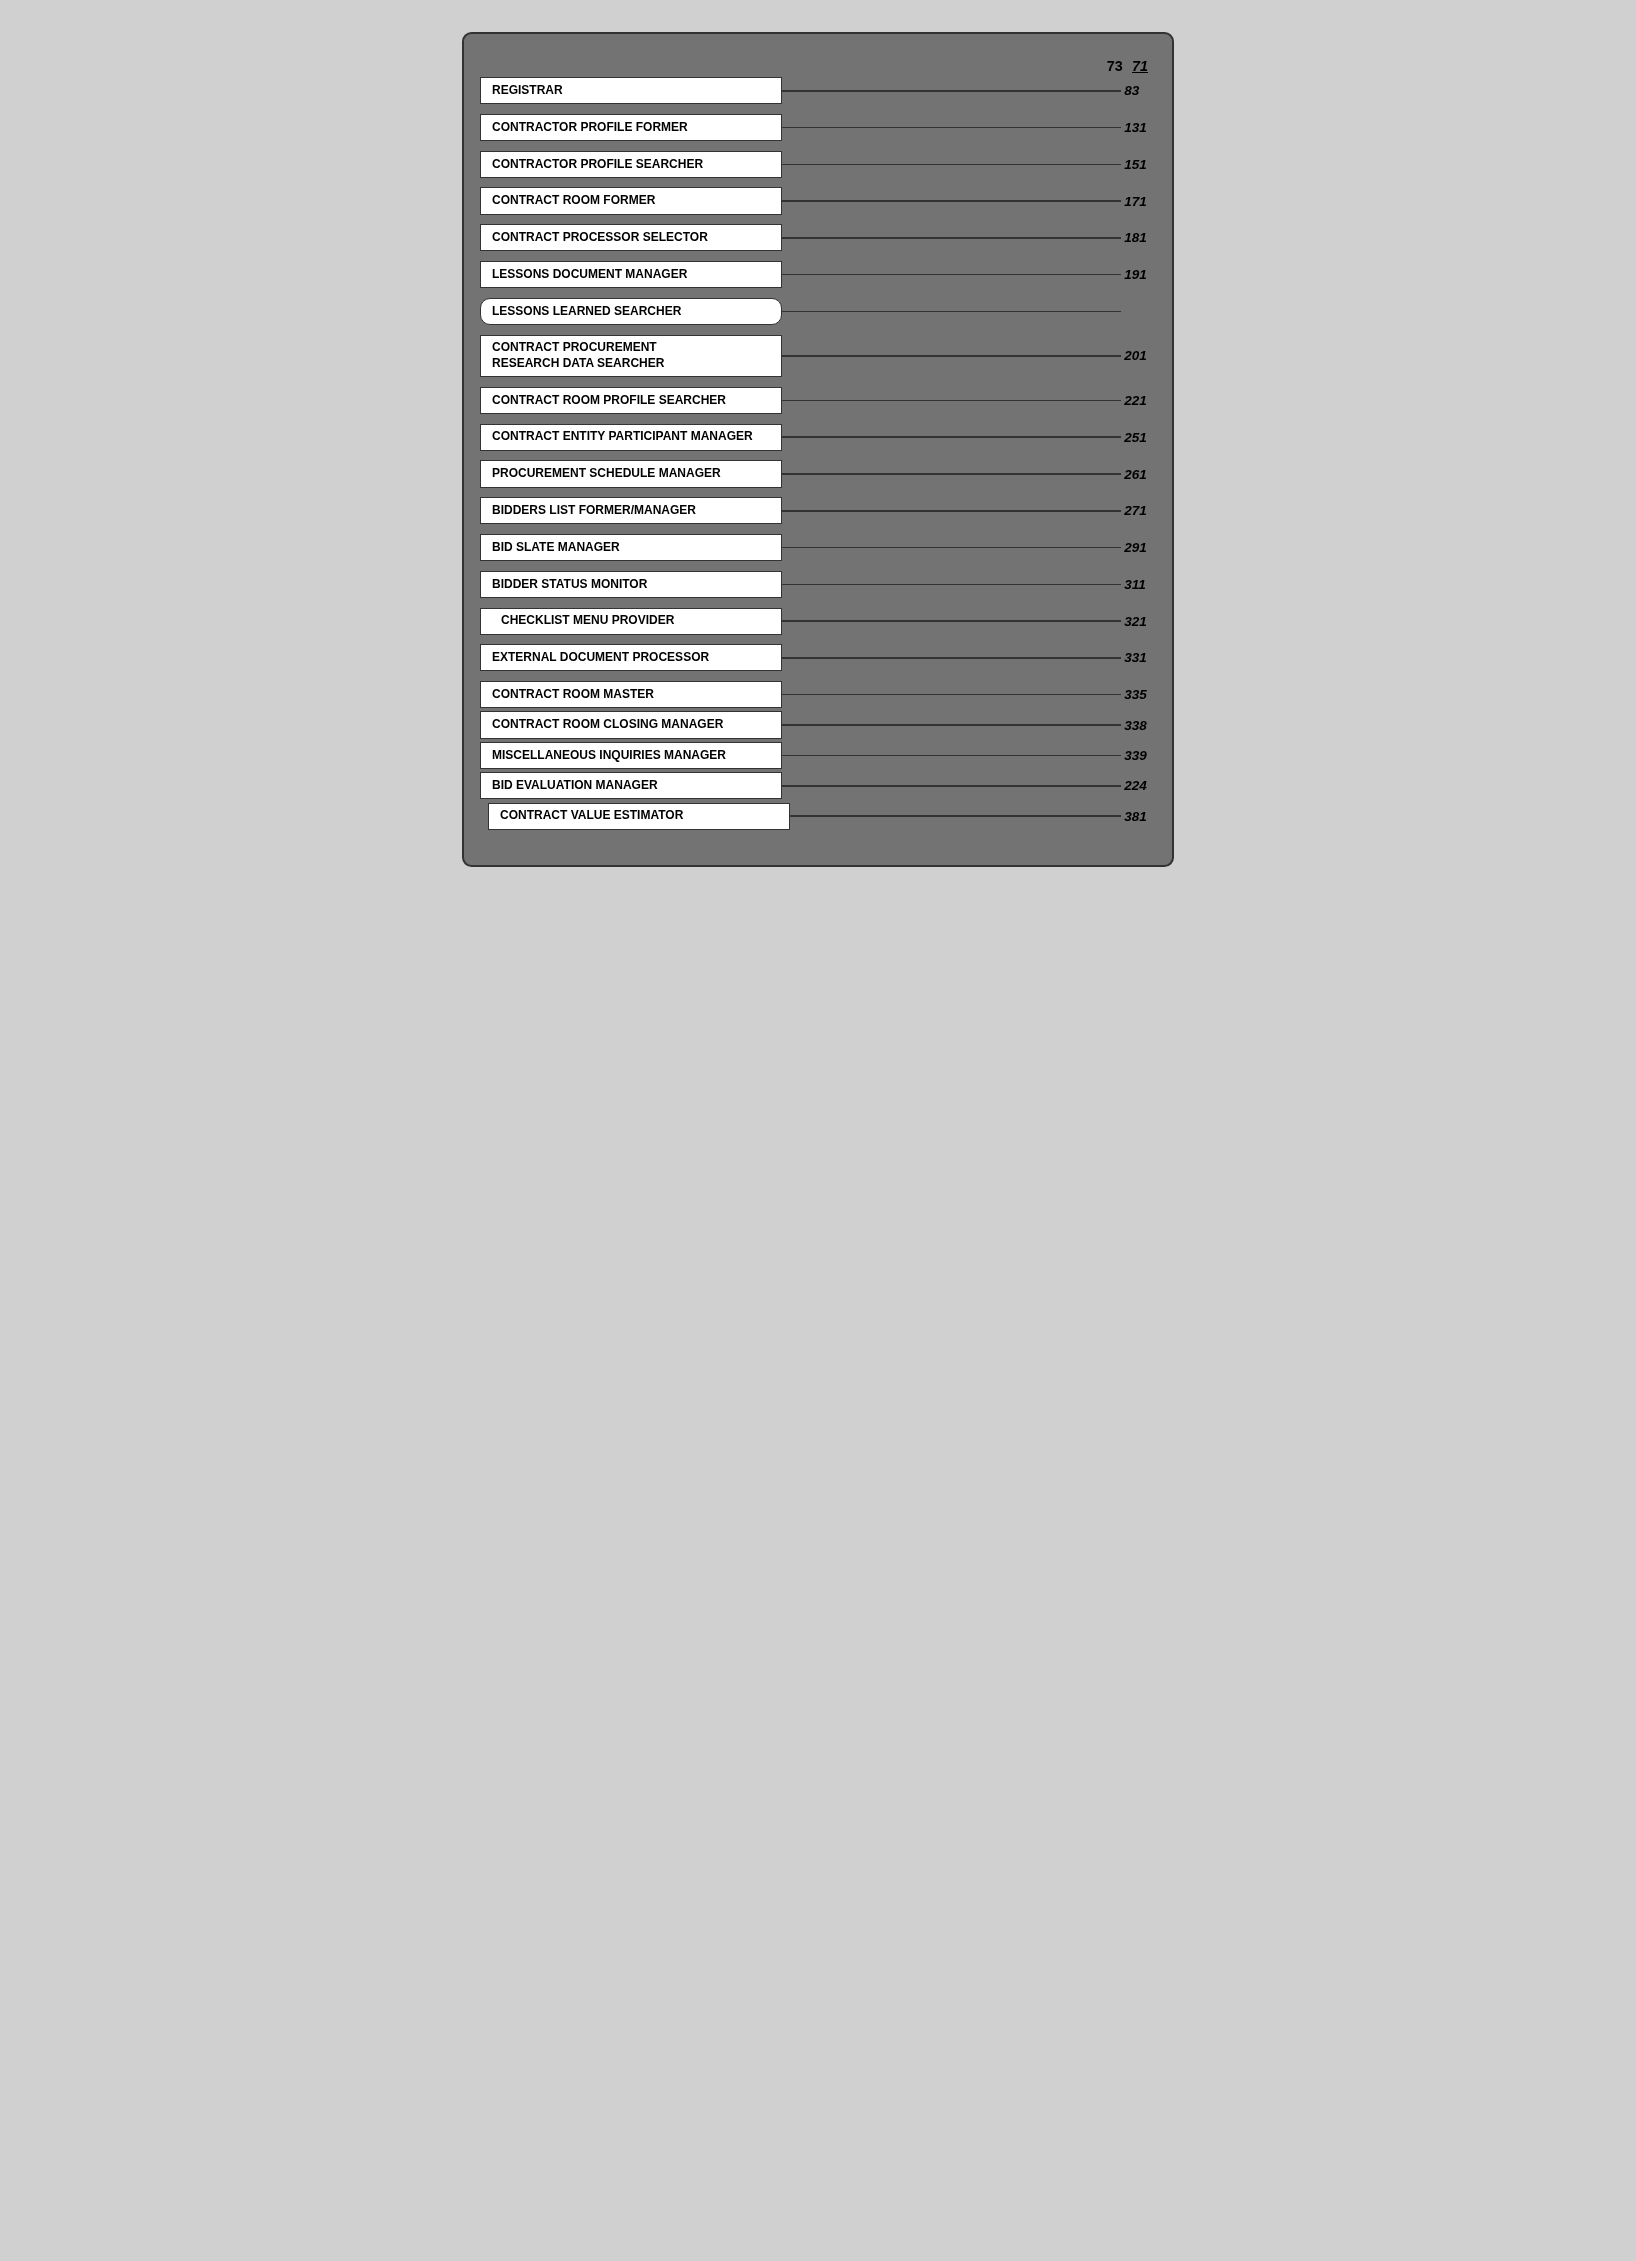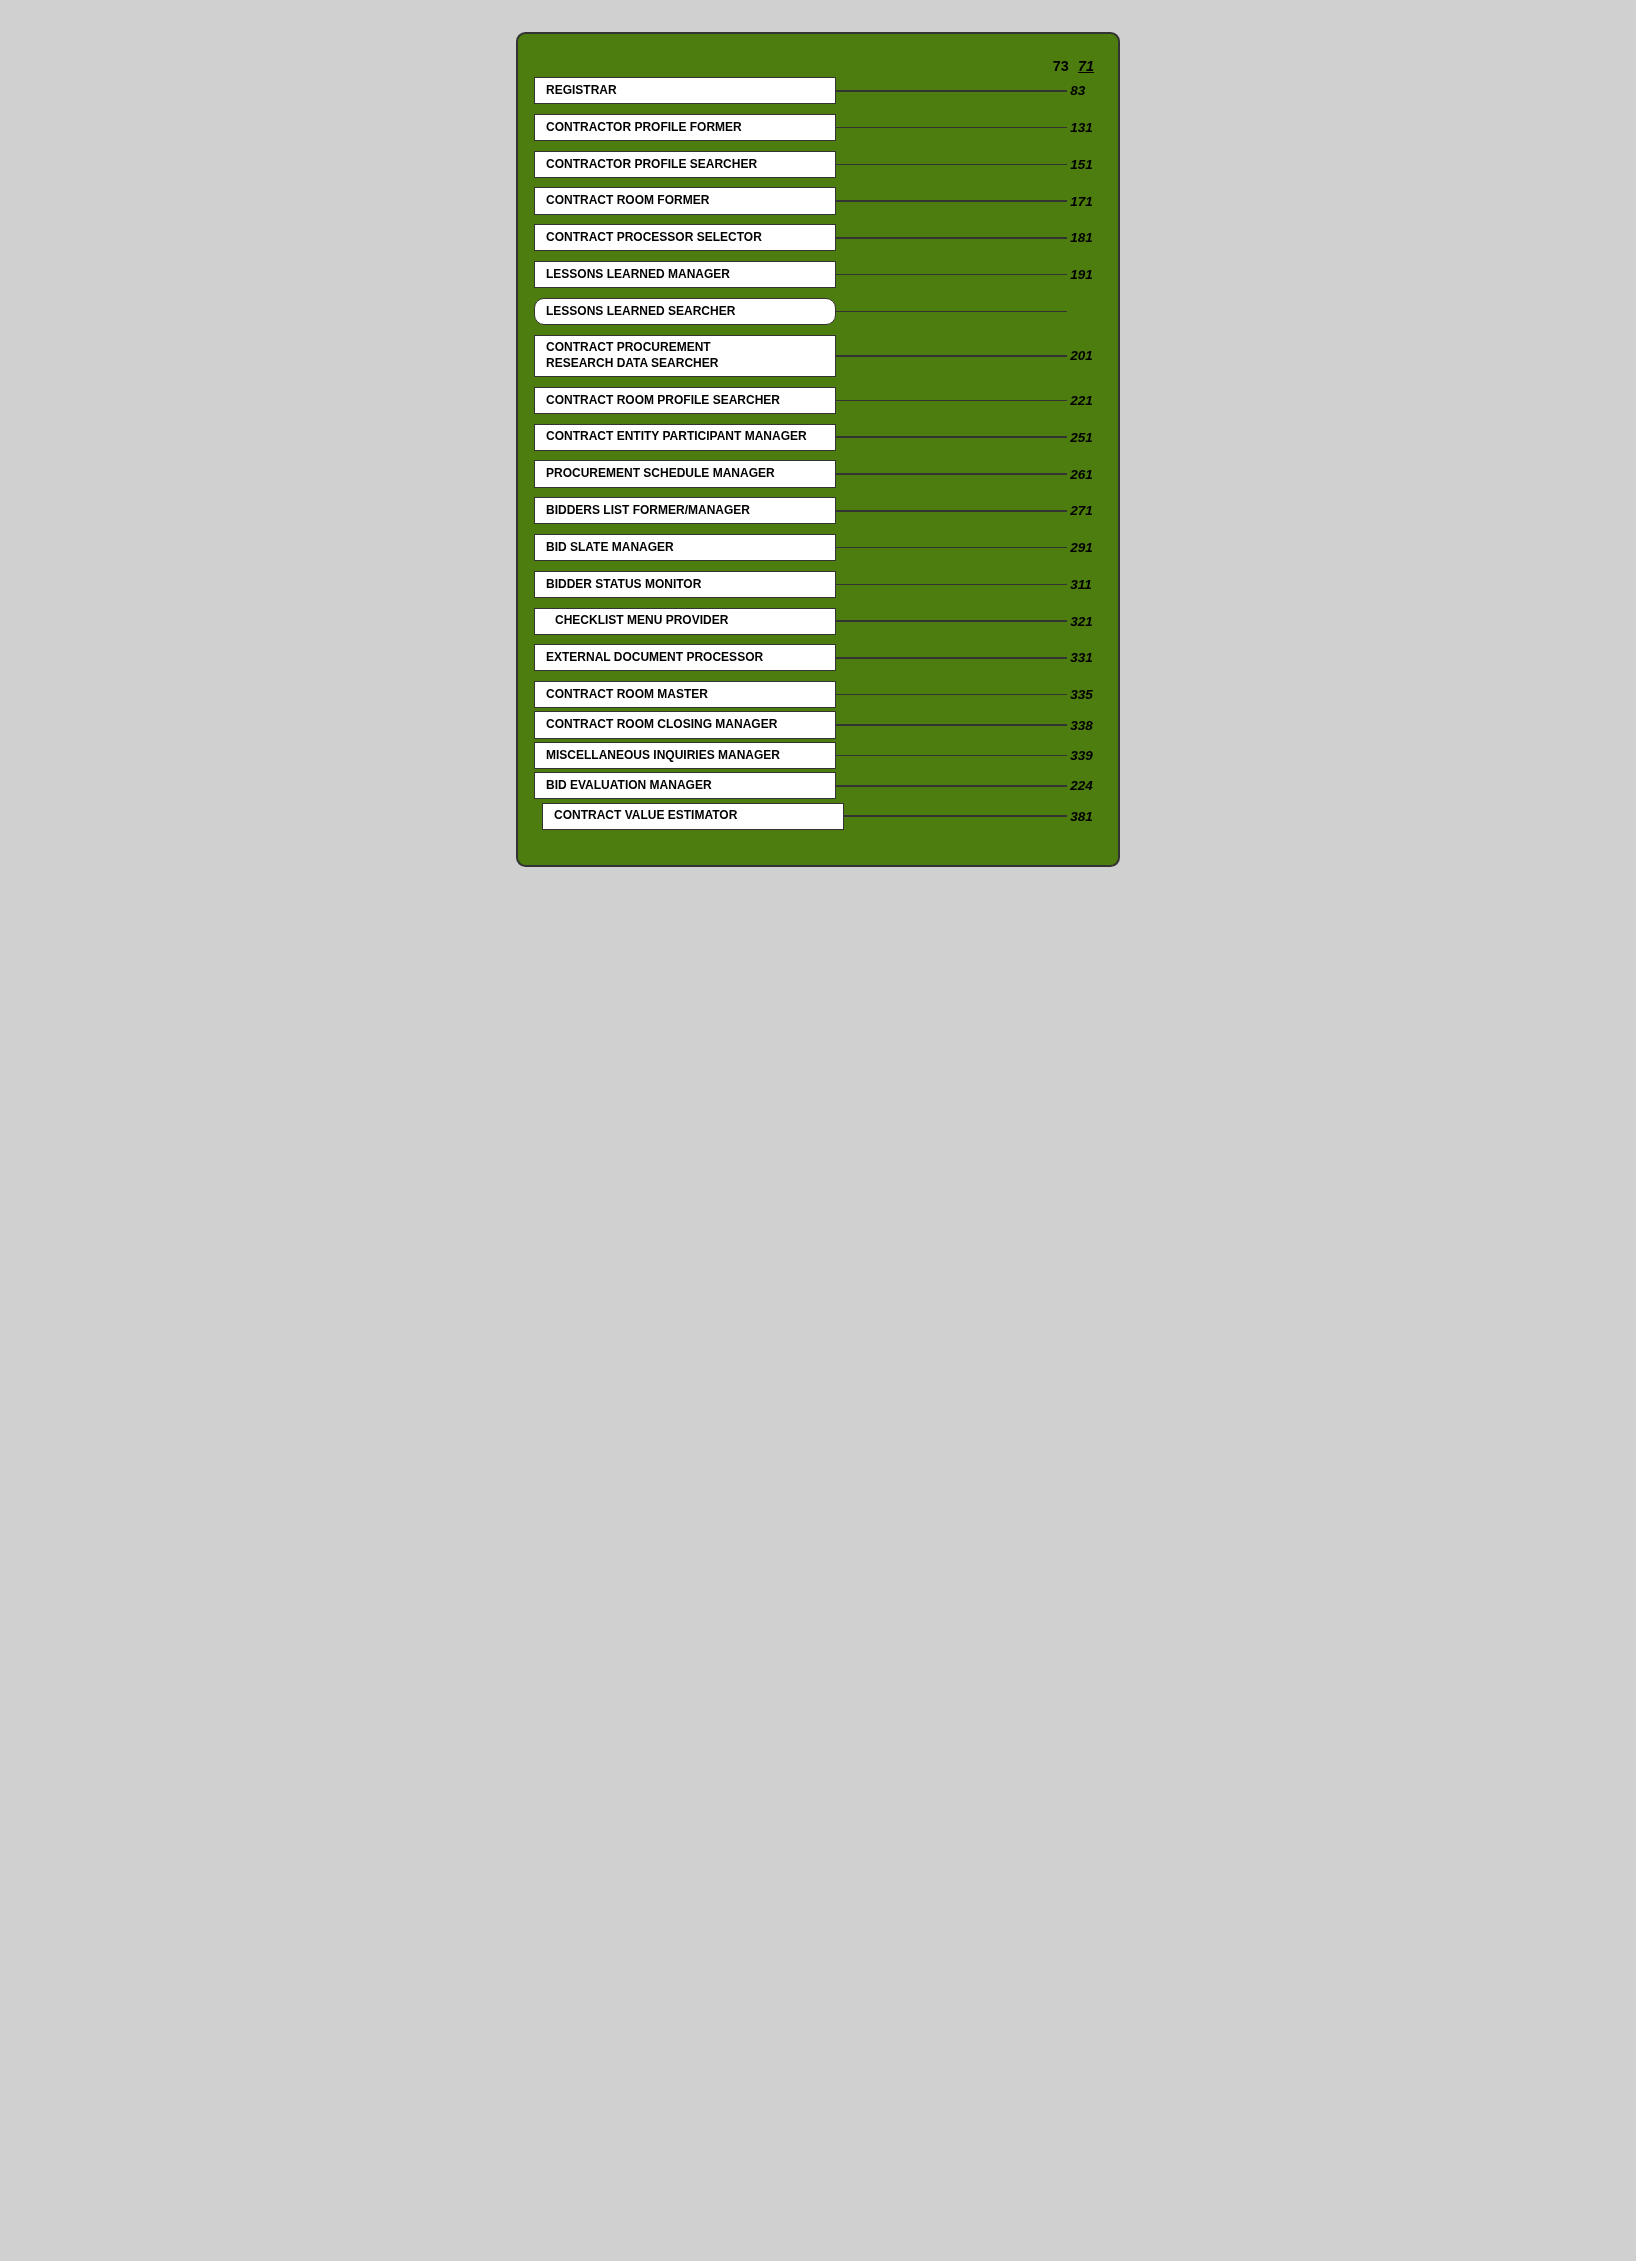--- a/index.html
+++ b/index.html
@@ -6,24 +6,24 @@
     body {
       background: #d0d0d0;
       display: flex;
       justify-content: center;
       align-items: flex-start;
       min-height: 100vh;
       padding: 32px 16px;
       font-family: Arial, Helvetica, sans-serif;
     }
     .diagram-container {
-      background: #4d7c0f;
+      background: #737373;
       border: 2.4px solid #333;
       border-radius: 9.5px;
-      width: 604px;
+      width: 712px;
       padding: 16px 16px 32px 16px;
       position: relative;
     }
     .main-title {
       font-size: 14.3px;
       font-weight: bold;
       margin-bottom: 8px;
       padding-left: 3.2px;
     }
     .ref-labels-top {
@@ -117,21 +117,21 @@
         <span class="ref-number">171</span>
       </div>
       <div class="spacer-row"></div>
       <div class="row">
         <div class="module-box" style="white-space: nowrap;">CONTRACT PROCESSOR SELECTOR</div>
         <div class="connector-line"></div>
         <span class="ref-number">181</span>
       </div>
       <div class="spacer-row"></div>
       <div class="row">
-        <div class="module-box" style="white-space: nowrap;">LESSONS LEARNED MANAGER</div>
+        <div class="module-box" style="white-space: nowrap;">LESSONS DOCUMENT MANAGER</div>
         <div class="connector-line"></div>
         <span class="ref-number">191</span>
       </div>
       <div class="spacer-row"></div>
       <div class="row">
         <div class="module-box" style="white-space: nowrap; border-radius: 10px;">LESSONS LEARNED SEARCHER</div>
         <div class="connector-line"></div>
         <span class="ref-number"></span>
       </div>
       <div class="spacer-row"></div>

